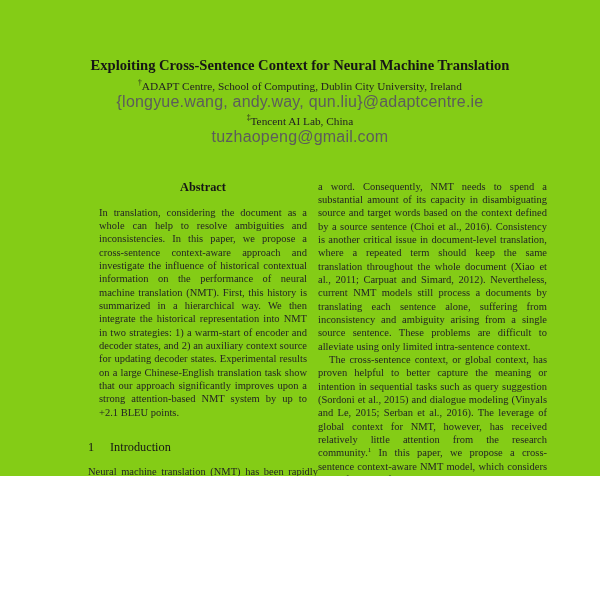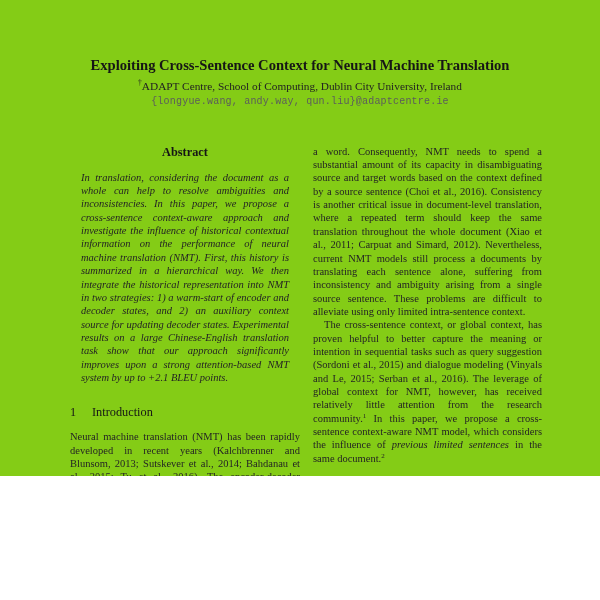--- a/index.html
+++ b/index.html
@@ -36,44 +36,42 @@
   }
   .author { margin: 0 8px; white-space: nowrap; }
   .author sup { font-size: 7.5px; font-weight: bold; }
   .affil {
     font-size: 11.3px;
     line-height: 17px;
     color: #222222;
   }
   .affil sup { font-size: 7.5px; }
   .email {
-    font-family: Liberation Mono, monospace;
-    font-size: 10px;
+    font-family: Liberation Sans, sans-serif;
+    font-size: 16px;
     line-height: 14px;
     color: #5c5c5c;
     letter-spacing: 0.2px;
   }
   .columns {
     display: flex;
-    margin: 36px 58px 0 70px;
-    gap: 13px;
+    margin: 36px 58px 0 88px;
   }
   .col-left  { width: 230px; flex: 0 0 230px; }
   .col-right { width: 229px; flex: 0 0 229px; }
   .abstract-heading {
     text-align: center;
     font-size: 12.3px;
     font-weight: bold;
     line-height: 14px;
     margin-bottom: 12px;
     color: #161616;
   }
   .abstract-body {
     padding: 0 11px;
-    font-style: italic;
   }
   .par {
     font-size: 10.5px;
     line-height: 13.35px;
     text-align: justify;
     margin: 0;
     color: #242424;
   }
   .par.indent { text-indent: 11px; }
   .section-heading {
@@ -95,20 +93,22 @@
 <body>
 
 <div class="page">
 
   <div class="header">
     <div class="title">Exploiting Cross-Sentence Context for Neural Machine Translation</div>
 
 
     <div class="affil"><sup>†</sup><span>ADAPT Centre, School of Computing, Dublin City University, Ireland</span></div>
     <div class="email">{longyue.wang, andy.way, qun.liu}@adaptcentre.ie</div>
+    <div class="affil"><sup>‡</sup><span>Tencent AI Lab, China</span></div>
+    <div class="email">tuzhaopeng@gmail.com</div>
   </div>
 
   <div class="columns">
 
     <div class="col-left">
       <div class="abstract-heading">Abstract</div>
       <div class="abstract-body">
         <p class="par">In translation, considering the document as a whole can help to resolve ambiguities and inconsistencies. In this paper, we propose a cross-sentence context-aware approach and investigate the influence of historical contextual information on the performance of neural machine translation (NMT). First, this history is summarized in a hierarchical way. We then integrate the historical representation into NMT in two strategies: 1) a warm-start of encoder and decoder states, and 2) an auxiliary context source for updating decoder states. Experimental results on a large Chinese-English translation task show that our approach significantly improves upon a strong attention-based NMT system by up to +2.1 BLEU points.</p>
       </div>
 

